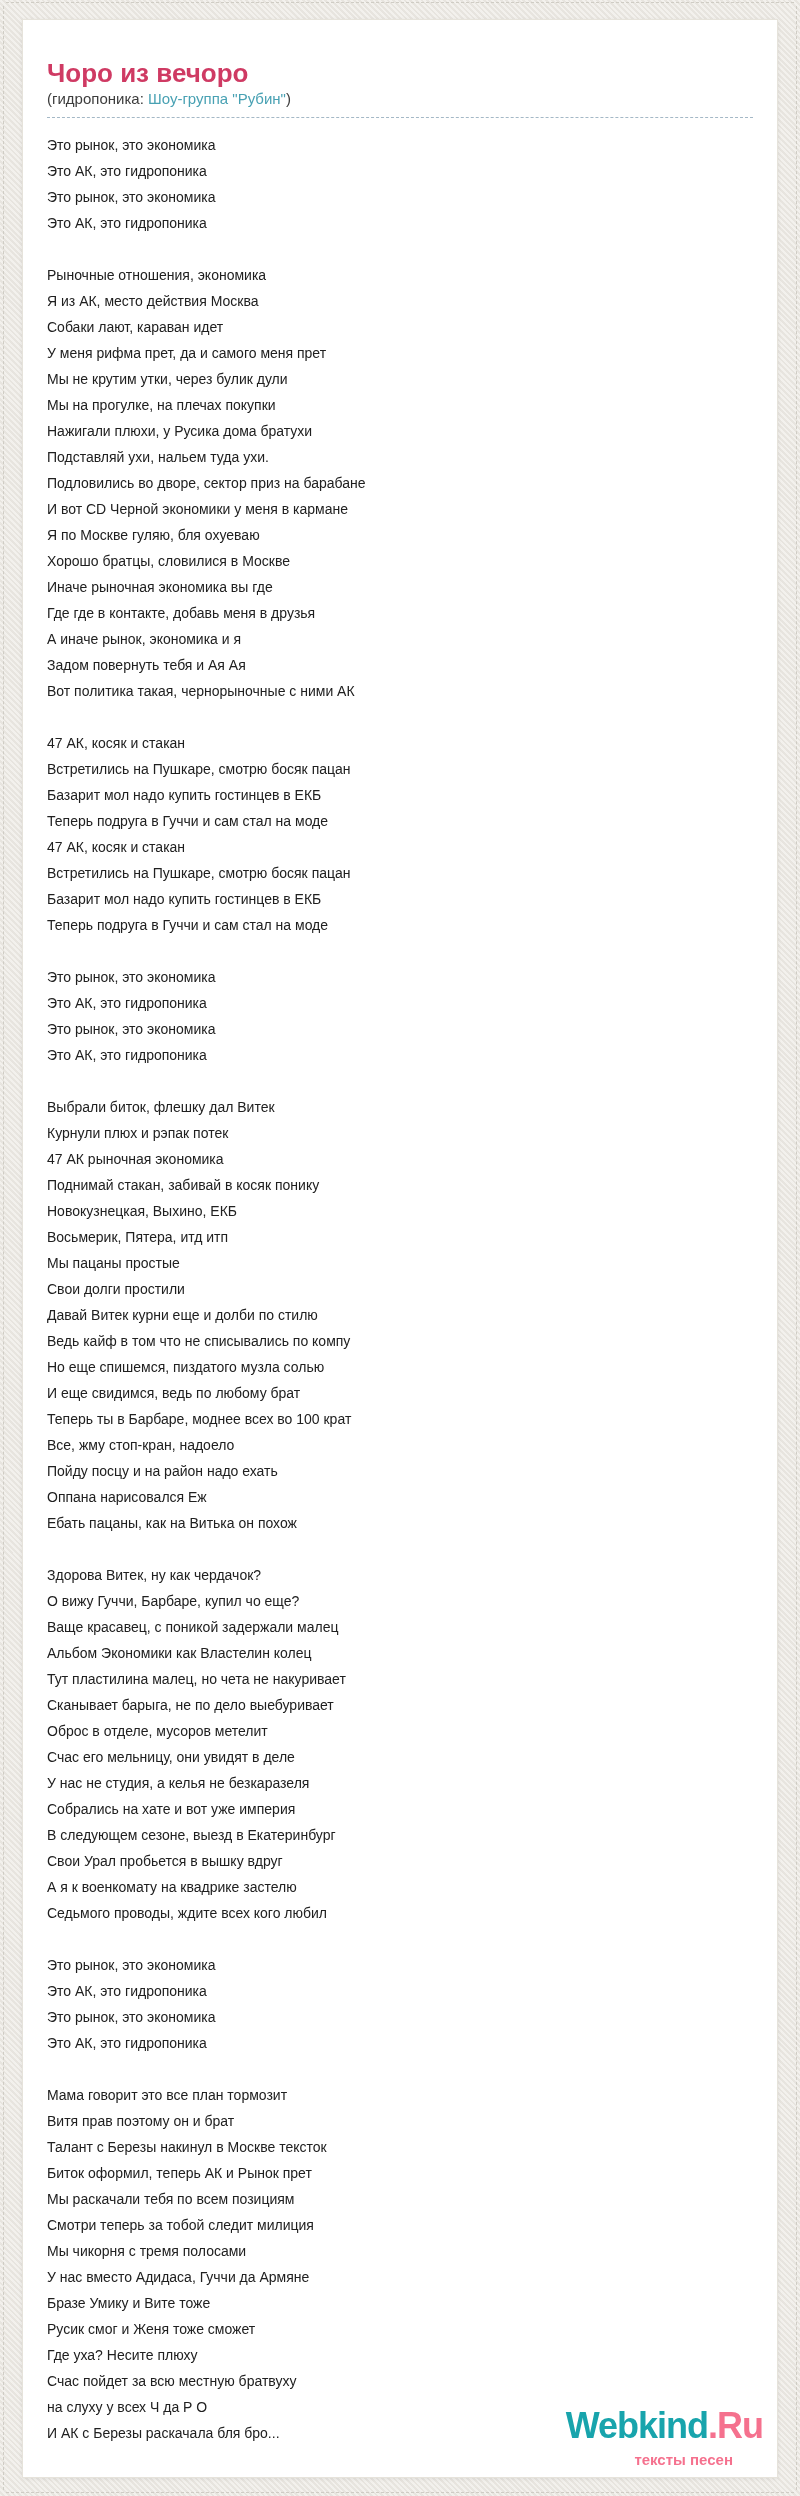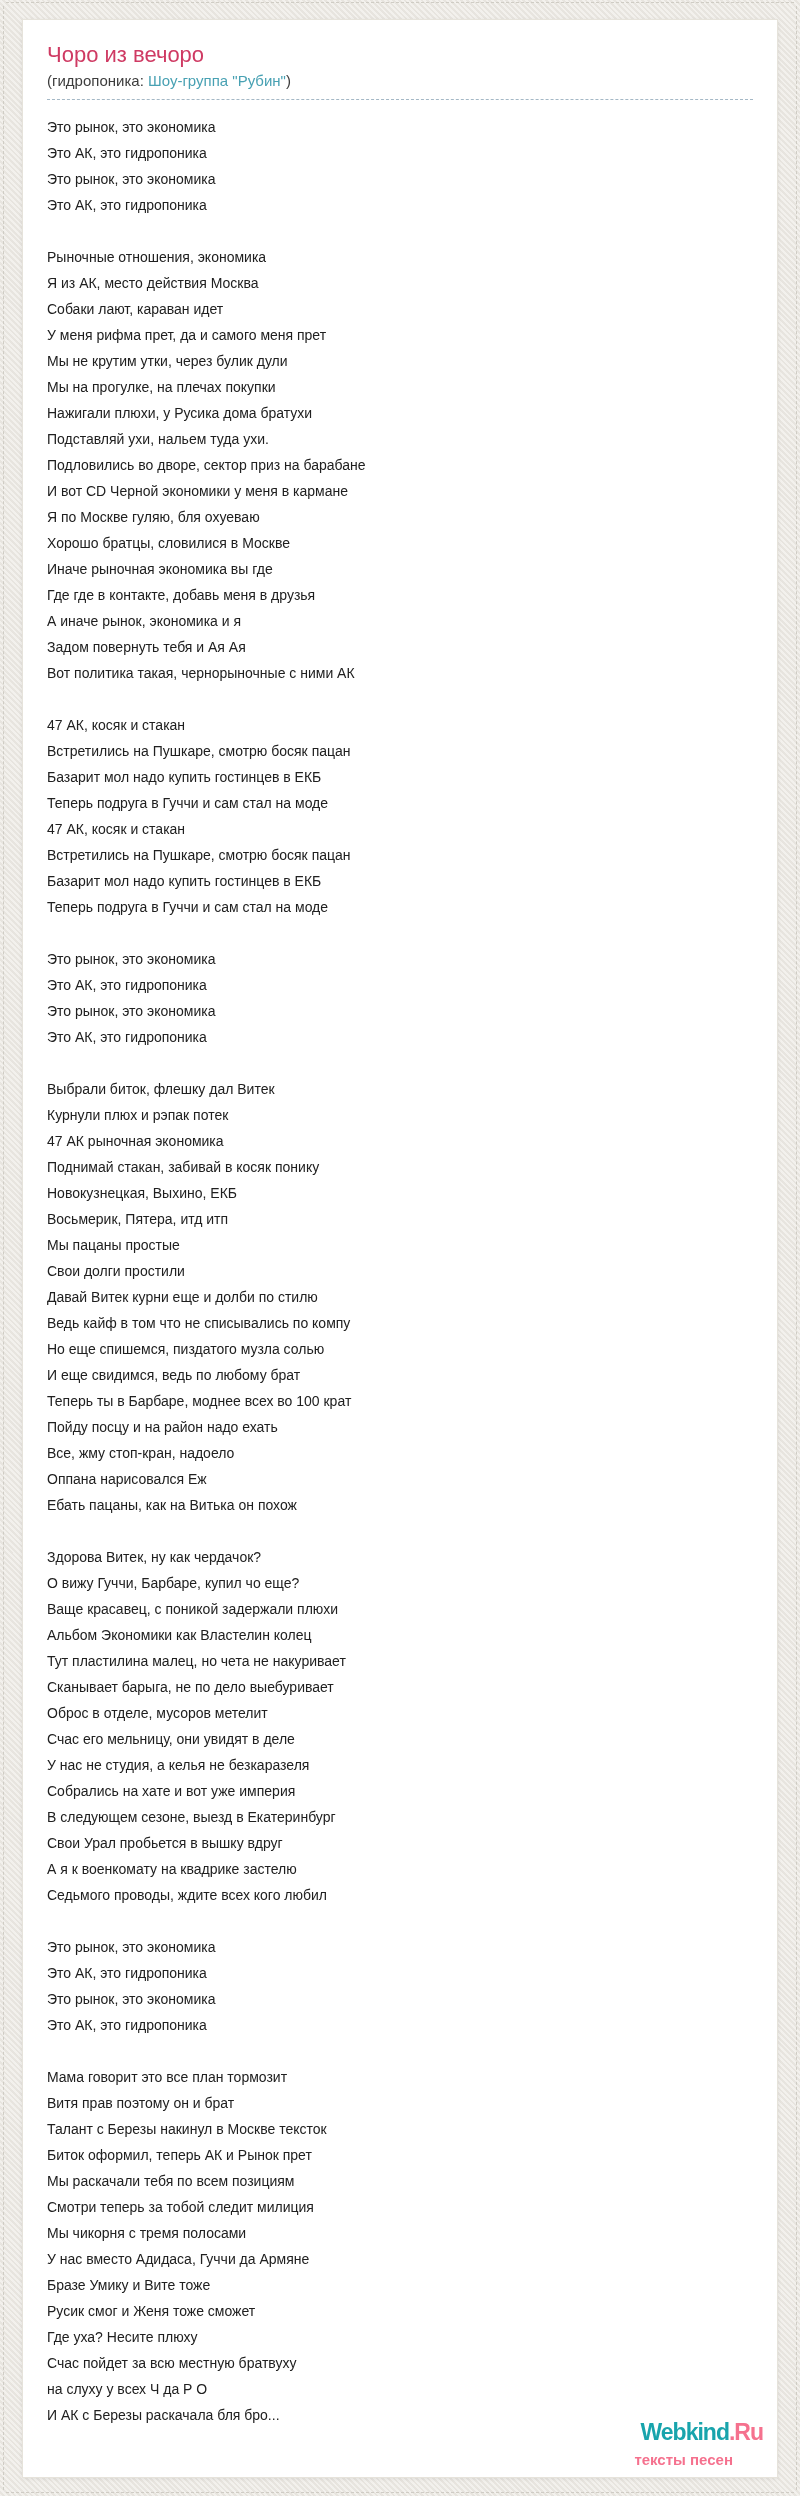--- a/index.html
+++ b/index.html
@@ -27,22 +27,22 @@
   .edge.right{top:6px;bottom:6px;right:3px;border-left:1px dashed var(--dash-gray);}
 
   .card{
     position:absolute;left:22px;top:19px;width:756px;height:2459px;
     box-sizing:border-box;background:#ffffff;
     border:1px solid #e6e3db;
     box-shadow:0 1px 4px rgba(0,0,0,.08);
     padding:20px 24px;
   }
   h1.song-title{
-    margin:2px 0 3px 0;
-    font-size:22px;font-weight:400;line-height:26px;
+    margin:20px 0 3px 0;
+    font-size:26px;font-weight:700;line-height:26px;
     color:var(--title-pink);
   }
   .subtitle{
     font-size:15px;line-height:20px;color:#3d3d3d;
     padding-bottom:8px;margin-bottom:14px;
     border-bottom:1px dashed var(--sep-blue);
   }
   .subtitle a{
     color:var(--link-teal);text-decoration:none;cursor:pointer;
   }
@@ -51,21 +51,21 @@
   }
   .stanza{margin:0 0 26px 0;}
   .stanza:last-child{margin-bottom:4px;}
   .line{white-space:pre-wrap;}
 
   .logo{
     position:absolute;right:14px;bottom:10px;text-align:right;
     line-height:1;cursor:pointer;
   }
   .logo-main{
-    font-size:23px;font-weight:700;letter-spacing:-1px;
+    font-size:36px;font-weight:700;letter-spacing:-1px;
   }
   .logo-main .teal{color:var(--logo-teal);}
   .logo-main .pink{color:var(--logo-pink);}
   .logo-tagline{
     display:block;margin-top:8px;padding-right:30px;
     font-size:15px;font-weight:700;color:var(--logo-pink);
   }
 </style>
 </head>
 <body>
@@ -132,29 +132,29 @@
         <div class="line">Поднимай стакан, забивай в косяк понику</div>
         <div class="line">Новокузнецкая, Выхино, ЕКБ</div>
         <div class="line">Восьмерик, Пятера, итд итп</div>
         <div class="line">Мы пацаны простые</div>
         <div class="line">Свои долги простили</div>
         <div class="line">Давай Витек курни еще и долби по стилю</div>
         <div class="line">Ведь кайф в том что не списывались по компу</div>
         <div class="line">Но еще спишемся, пиздатого музла солью</div>
         <div class="line">И еще свидимся, ведь по любому брат</div>
         <div class="line">Теперь ты в Барбаре, моднее всех во 100 крат</div>
+        <div class="line">Все, жму стоп-кран, надоело</div>
         <div class="line">Пойду посцу и на район надо ехать</div>
-        <div class="line">Все, жму стоп-кран, надоело</div>
         <div class="line">Оппана нарисовался Еж</div>
         <div class="line">Ебать пацаны, как на Витька он похож</div>
       </div>
       <div class="stanza">
         <div class="line">Здорова Витек, ну как чердачок?</div>
         <div class="line">О вижу Гуччи, Барбаре, купил чо еще?</div>
-        <div class="line">Ваще красавец, с поникой задержали плюхи</div>
+        <div class="line">Ваще красавец, с поникой задержали малец</div>
         <div class="line">Альбом Экономики как Властелин колец</div>
         <div class="line">Тут пластилина малец, но чета не накуривает</div>
         <div class="line">Сканывает барыга, не по дело выебуривает</div>
         <div class="line">Оброс в отделе, мусоров метелит</div>
         <div class="line">Счас его мельницу, они увидят в деле</div>
         <div class="line">У нас не студия, а келья не безкаразеля</div>
         <div class="line">Собрались на хате и вот уже империя</div>
         <div class="line">В следующем сезоне, выезд в Екатеринбург</div>
         <div class="line">Свои Урал пробьется в вышку вдруг</div>
         <div class="line">А я к военкомату на квадрике застелю</div>

